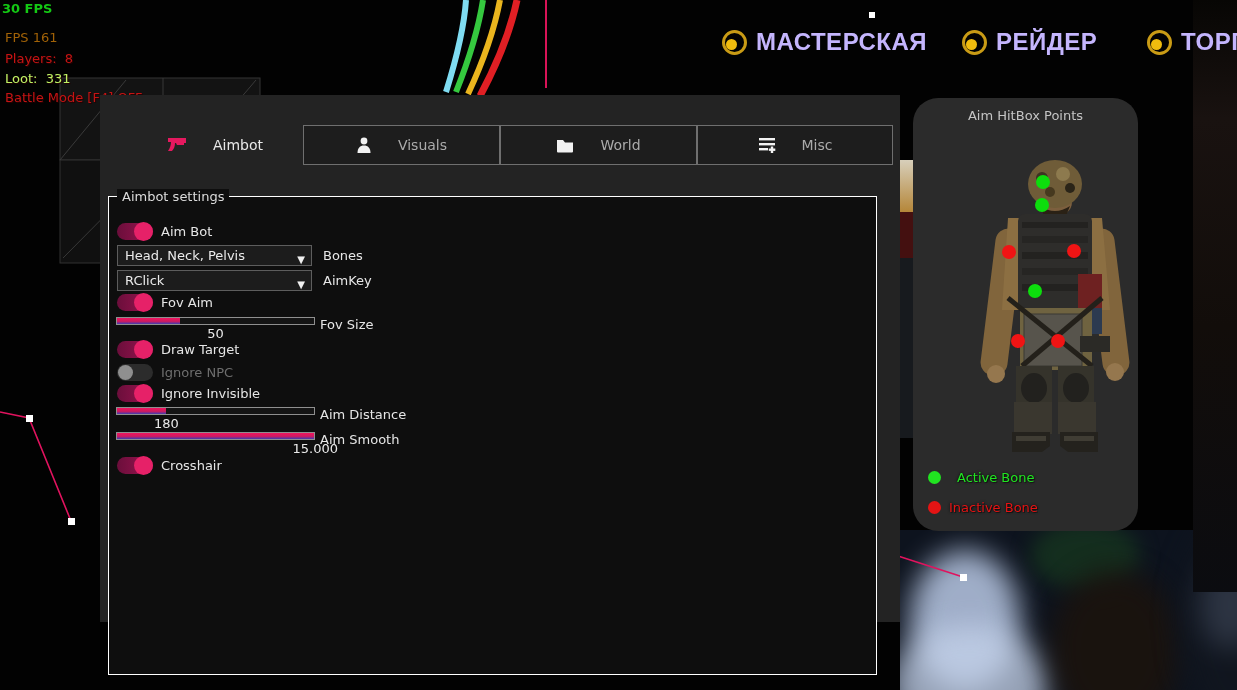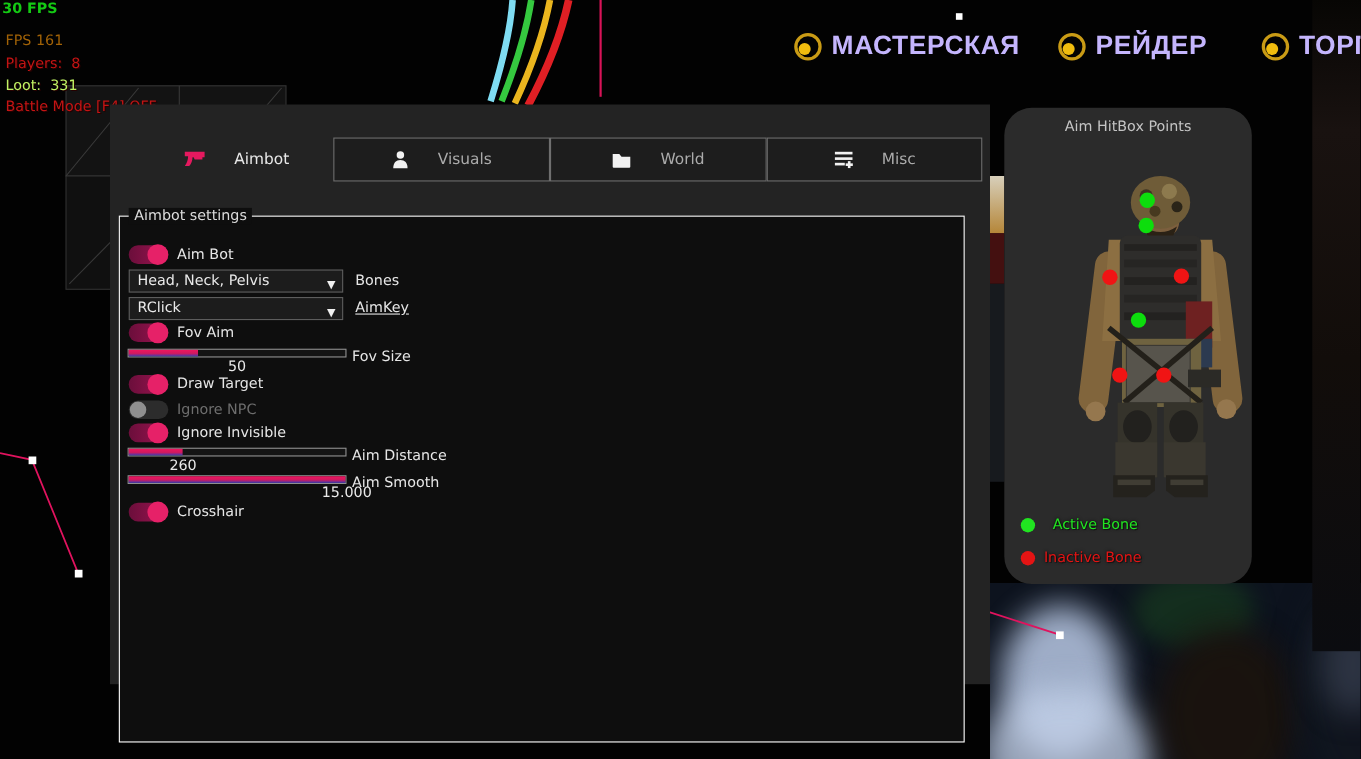--- a/index.html
+++ b/index.html
@@ -176,21 +176,21 @@
       <div class="dropdown" style="top:48px;">
         <span>Head, Neck, Pelvis</span>
         <span class="arrow">▼</span>
       </div>
       <div class="ctl-label" style="left:214px;top:51px;">Bones</div>
 
       <div class="dropdown" style="top:73px;">
         <span>RClick</span>
         <span class="arrow">▼</span>
       </div>
-      <div class="ctl-label" style="left:214px;top:76px;text-decoration:underline;">AimKey</div>
+      <div class="ctl-label" style="left:214px;top:76px;">AimKey</div>
 
       <div class="toggle on" style="top:97px;">
           <div class="knob"></div>
         </div>
       <div class="ctl-label" style="left:52px;top:98px;">Fov Aim</div>
 
       <div class="slider" style="top:120px;">
           <div class="fill" style="width: 32%;"></div>
         </div>
       <div class="slider-value" style="left:7px;top:129px;width:199px;text-align:center;">50</div>
@@ -207,21 +207,21 @@
       <div class="ctl-label disabled" style="left:52px;top:168px;">Ignore NPC</div>
 
       <div class="toggle on" style="top:188px;">
           <div class="knob"></div>
         </div>
       <div class="ctl-label" style="left:52px;top:189px;">Ignore Invisible</div>
 
       <div class="slider" style="top:210px;">
           <div class="fill" style="width: 25%;"></div>
         </div>
-      <div class="slider-value" style="left:45px;top:219px;">260</div>
+      <div class="slider-value" style="left:45px;top:219px;">180</div>
       <div class="ctl-label" style="left:211px;top:210px;">Aim Distance</div>
 
       <div class="slider" style="top:235px;">
           <div class="fill" style="width: 100%;"></div>
         </div>
       <div class="slider-value" style="left:7px;top:244px;width:222px;text-align:right;">15.000</div>
       <div class="ctl-label" style="left:211px;top:235px;">Aim Smooth</div>
 
       <div class="toggle on" style="top:260px;">
           <div class="knob"></div>

